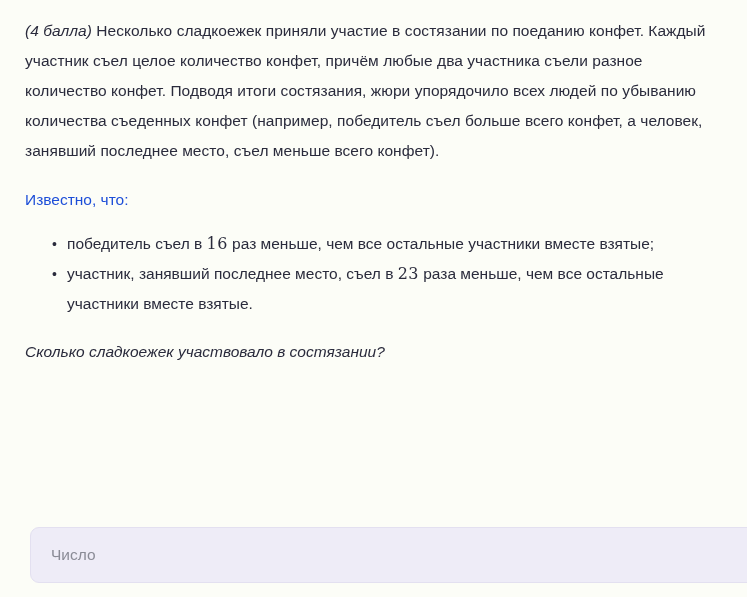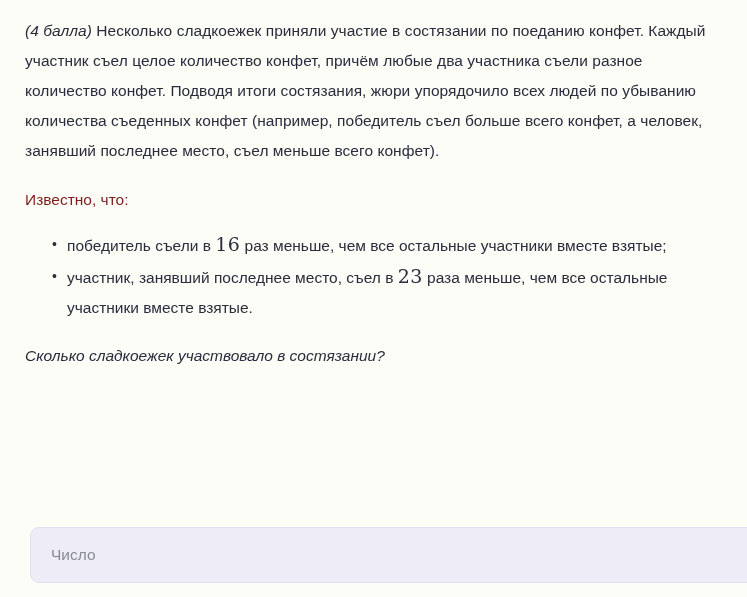--- a/index.html
+++ b/index.html
@@ -33,21 +33,21 @@
     letter-spacing: 0.05px;
   }
 
   .points {
     font-style: italic;
   }
 
   .known-line {
     font-size: 15.5px;
     line-height: 30px;
-    color: #7f1d1d;
+    color: #1d4ed8;
     margin: 19px 0 0 0;
   }
 
   ul.conditions {
     margin: 14px 0 0 0;
     padding: 0 0 0 27px;
     list-style: none;
   }
 
   ul.conditions li {
@@ -64,21 +64,21 @@
     position: absolute;
     left: 0;
     top: 0;
     font-size: 14px;
     line-height: 30px;
     color: #2a2b3c;
   }
 
   .math {
     font-family: "DejaVu Serif", "Liberation Serif", serif;
-    font-size: 19px;
+    font-size: 16px;
     font-weight: 400;
     letter-spacing: 0.4px;
     color: #2a2b3c;
   }
 
   .question-line {
     font-size: 15.5px;
     line-height: 30px;
     color: #2a2b3c;
     margin: 18px 0 0 0;
@@ -111,21 +111,21 @@
 </head>
 <body>
 
 <div class="page">
 
   <p class="statement"><span class="points">(4 балла)</span><span> Несколько сладкоежек приняли участие в состязании по поеданию конфет. Каждый участник съел целое количество конфет, причём любые два участника съели разное количество конфет. Подводя итоги состязания, жюри упорядочило всех людей по убыванию количества съеденных конфет (например, победитель съел больше всего конфет, а человек, занявший последнее место, съел меньше всего конфет).</span></p>
 
   <p class="known-line">Известно, что:</p>
 
   <ul class="conditions">
-    <li><span>победитель съели в </span><span class="math">16</span><span> раз меньше, чем все остальные участники вместе взятые;</span></li>
+    <li><span>победитель съел в </span><span class="math">16</span><span> раз меньше, чем все остальные участники вместе взятые;</span></li>
     <li><span>участник, занявший последнее место, съел в </span><span class="math">23</span><span> раза меньше, чем все остальные участники вместе взятые.</span></li>
   </ul>
 
   <p class="question-line">Сколько сладкоежек участвовало в состязании?</p>
 
   <div class="answer-field">
     <span class="answer-placeholder">Число</span>
   </div>
 
 </div>

